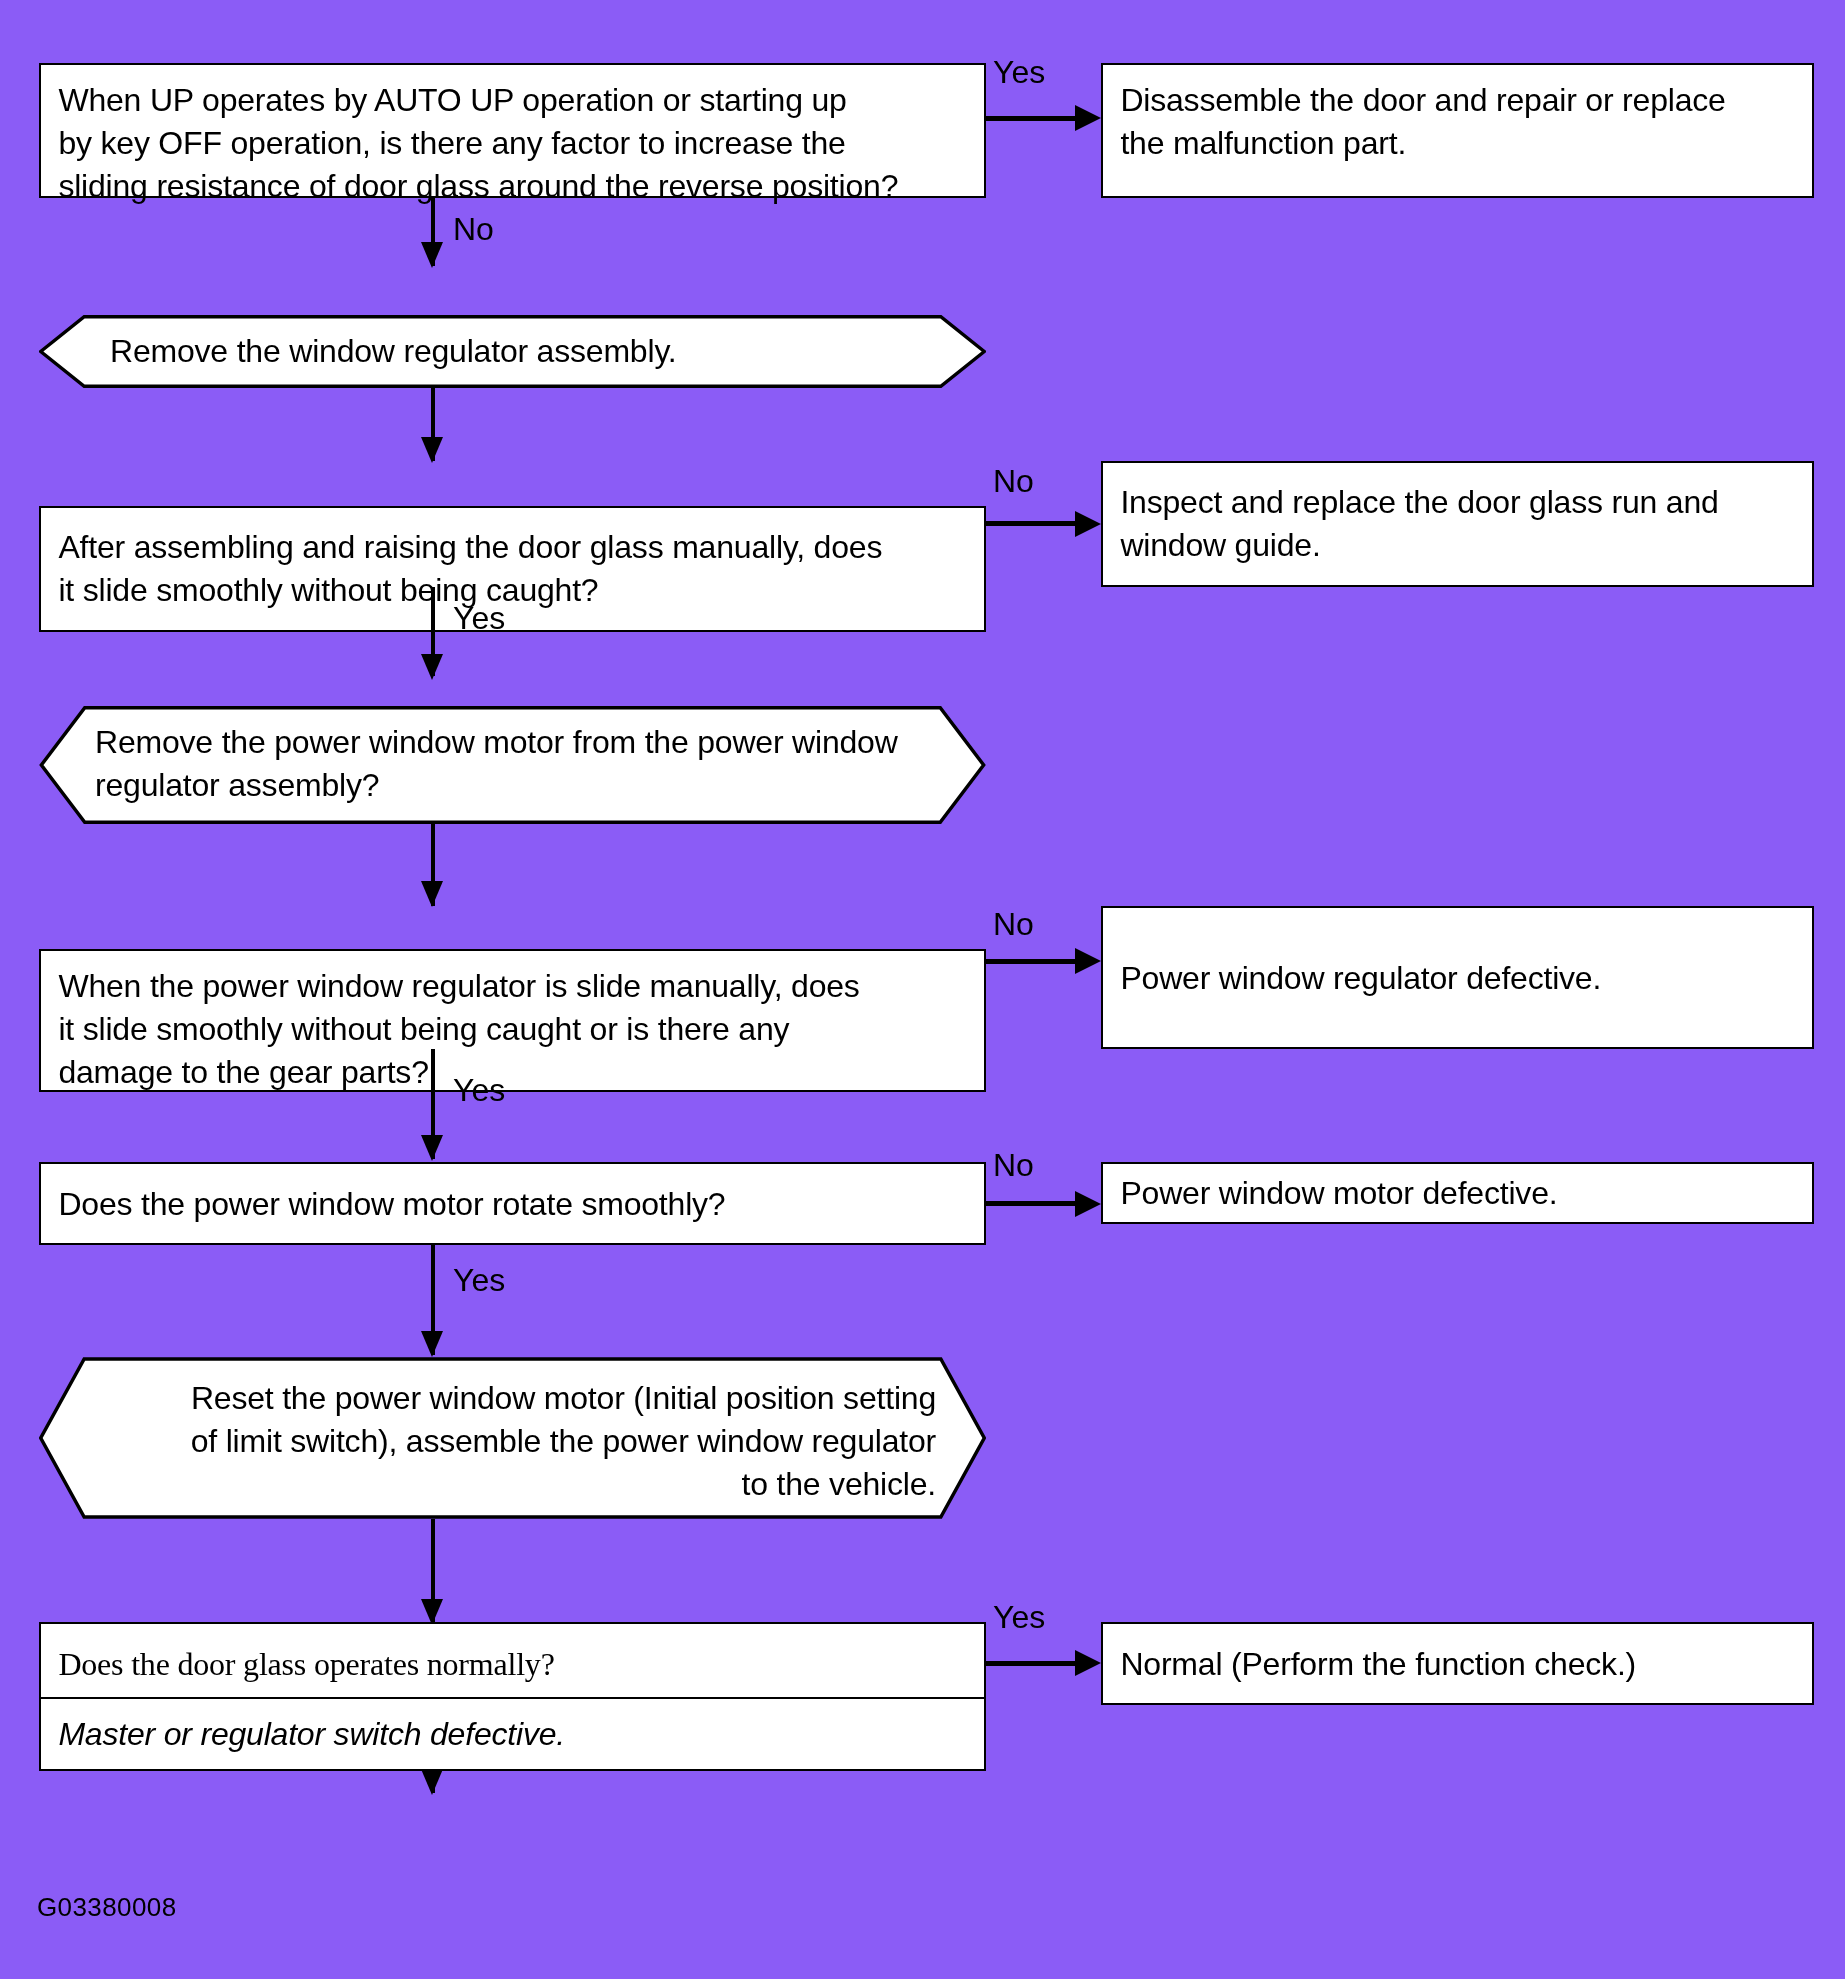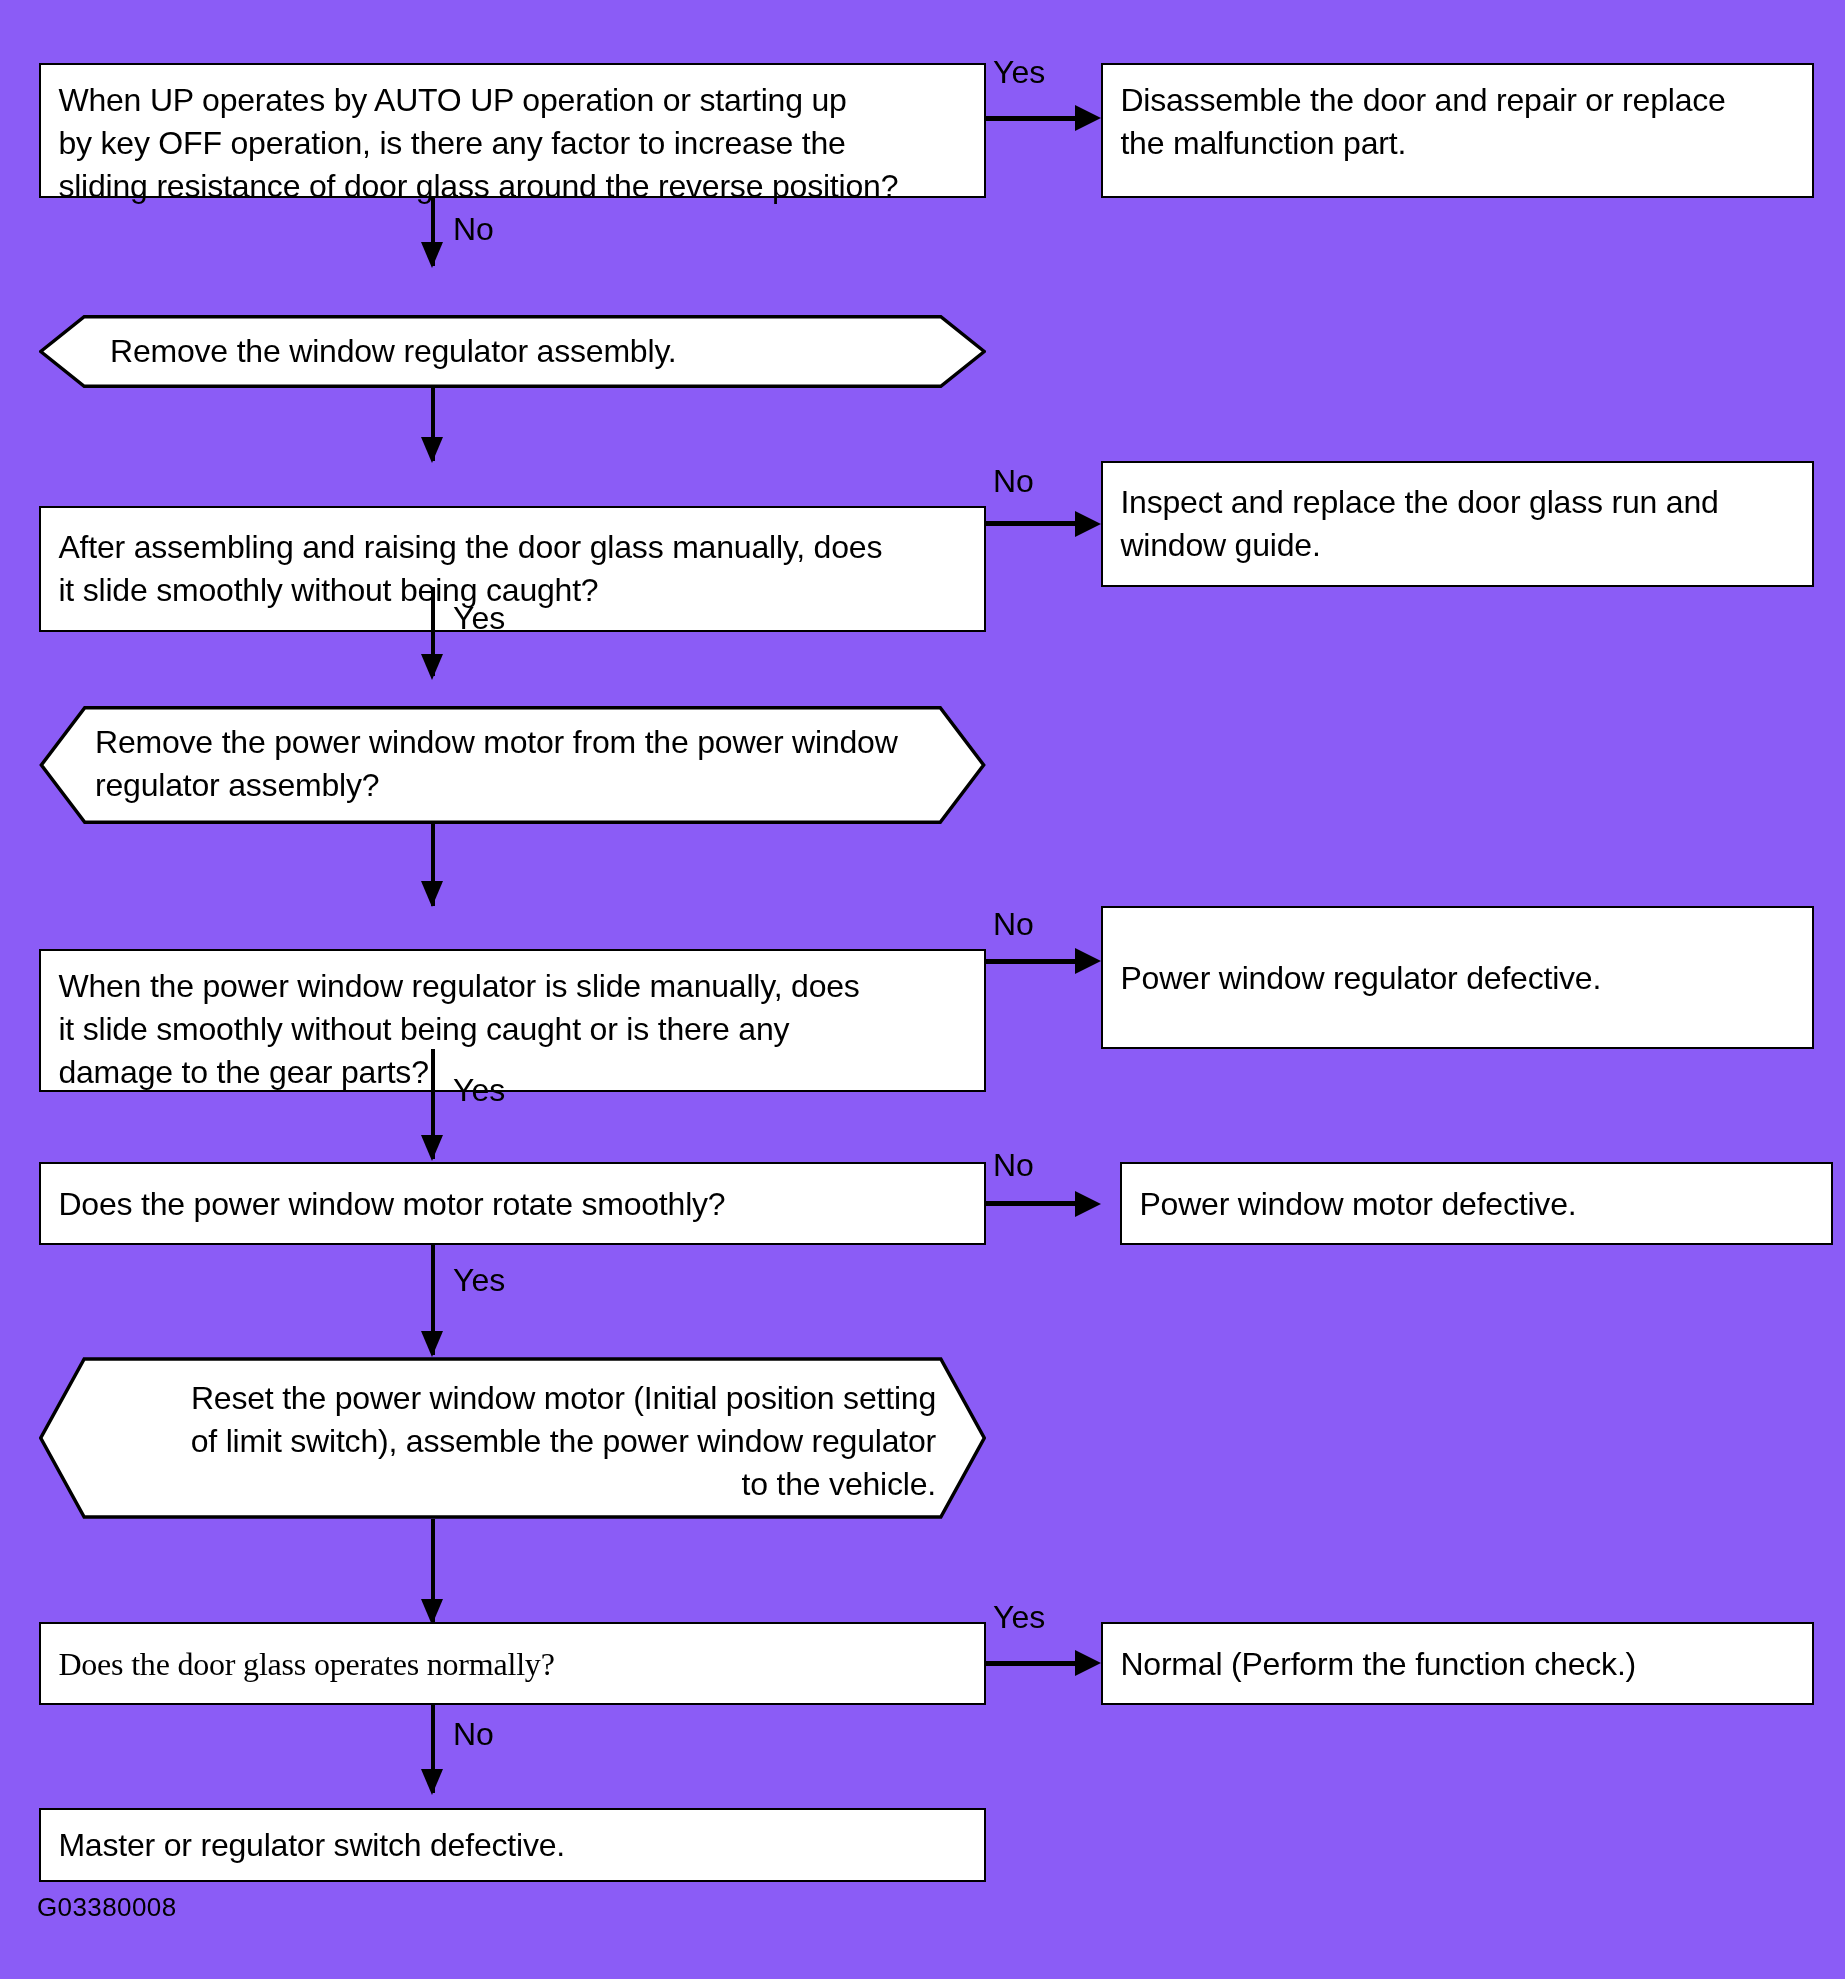--- a/index.html
+++ b/index.html
@@ -163,21 +163,21 @@
   <div class="edge-label" style="left:993px; top:906px;">No</div>
 
   <div class="vline" style="left:431px; top:1049px; height:110px;"></div>
   <div class="arrow-down" style="left:421px; top:1135px;"></div>
   <div class="edge-label" style="left:453px; top:1072px;">Yes</div>
 
   <div class="node rect valign-mid" style="left:39px; top:1162px; width:947px; height:83px;">
     <div class="txt">Does the power window motor rotate smoothly?</div>
   </div>
 
-  <div class="node rect valign-mid" style="left:1101px; top:1162px; width:713px; height:83px;margin-left:19px;">
+  <div class="node rect valign-mid" style="left:1101px; top:1162px; width:713px; height:62px;">
     <div class="txt">Power window motor defective.</div>
   </div>
 
   <div class="hline" style="left:985px; top:1201px; width:96px;"></div>
   <div class="arrow-right" style="left:1075px; top:1191px;"></div>
   <div class="edge-label" style="left:993px; top:1147px;">No</div>
 
   <div class="vline" style="left:431px; top:1244px; height:111px;"></div>
   <div class="arrow-down" style="left:421px; top:1331px;"></div>
   <div class="edge-label" style="left:453px; top:1262px;">Yes</div>
@@ -203,20 +203,20 @@
   </div>
 
   <div class="hline" style="left:985px; top:1661px; width:96px;"></div>
   <div class="arrow-right" style="left:1075px; top:1650px;"></div>
   <div class="edge-label" style="left:993px; top:1599px;">Yes</div>
 
   <div class="vline" style="left:431px; top:1704px; height:89px;"></div>
   <div class="arrow-down" style="left:421px; top:1769px;"></div>
   <div class="edge-label" style="left:453px; top:1716px;">No</div>
 
-  <div class="node rect valign-mid" style="left:39px; top:1808px; width:947px; height:74px;">
+  <div class="node rect valign-mid" style="left:39px; top:1697px; width:947px; height:74px;font-style:italic;">
     <div class="txt">Master or regulator switch defective.</div>
   </div>
 
   <div class="figure-id" style="left:37px; top:1892px;">G03380008</div>
 
 </div>
 
 
 </body></html>

